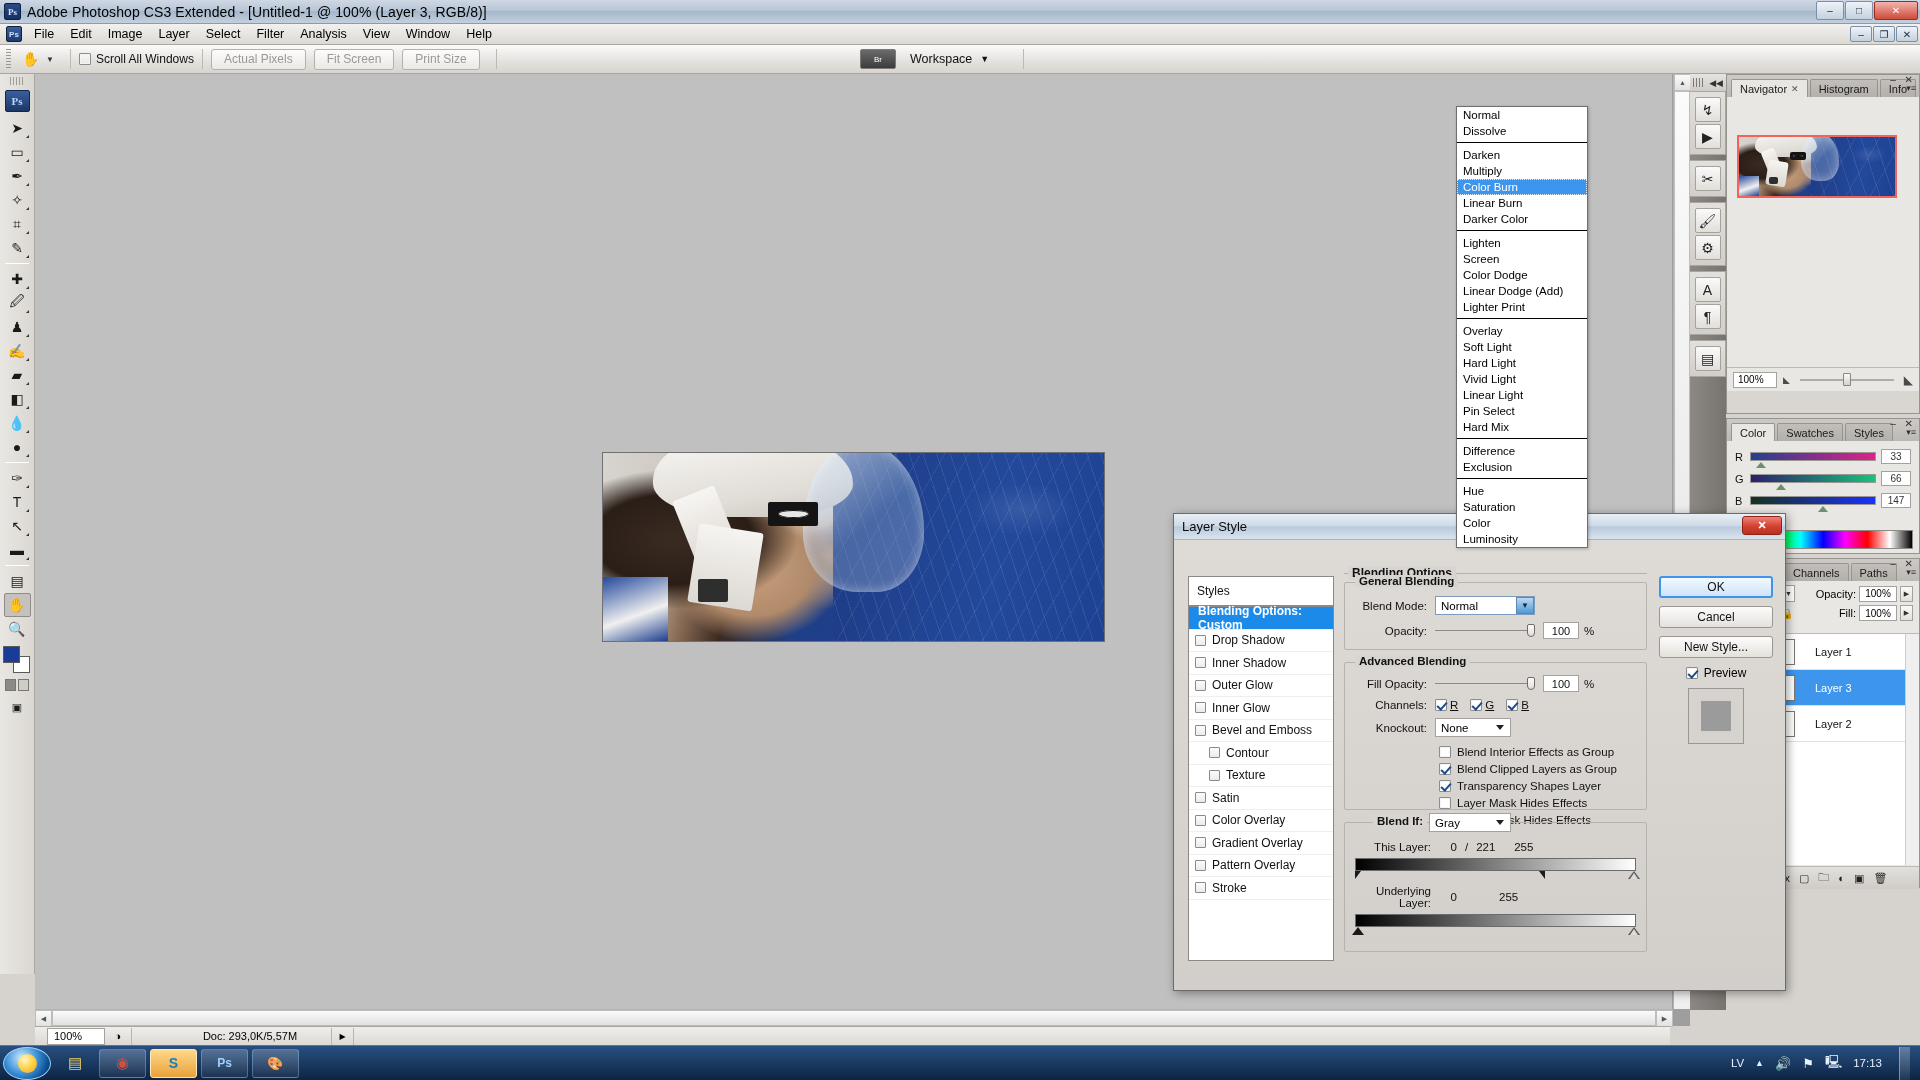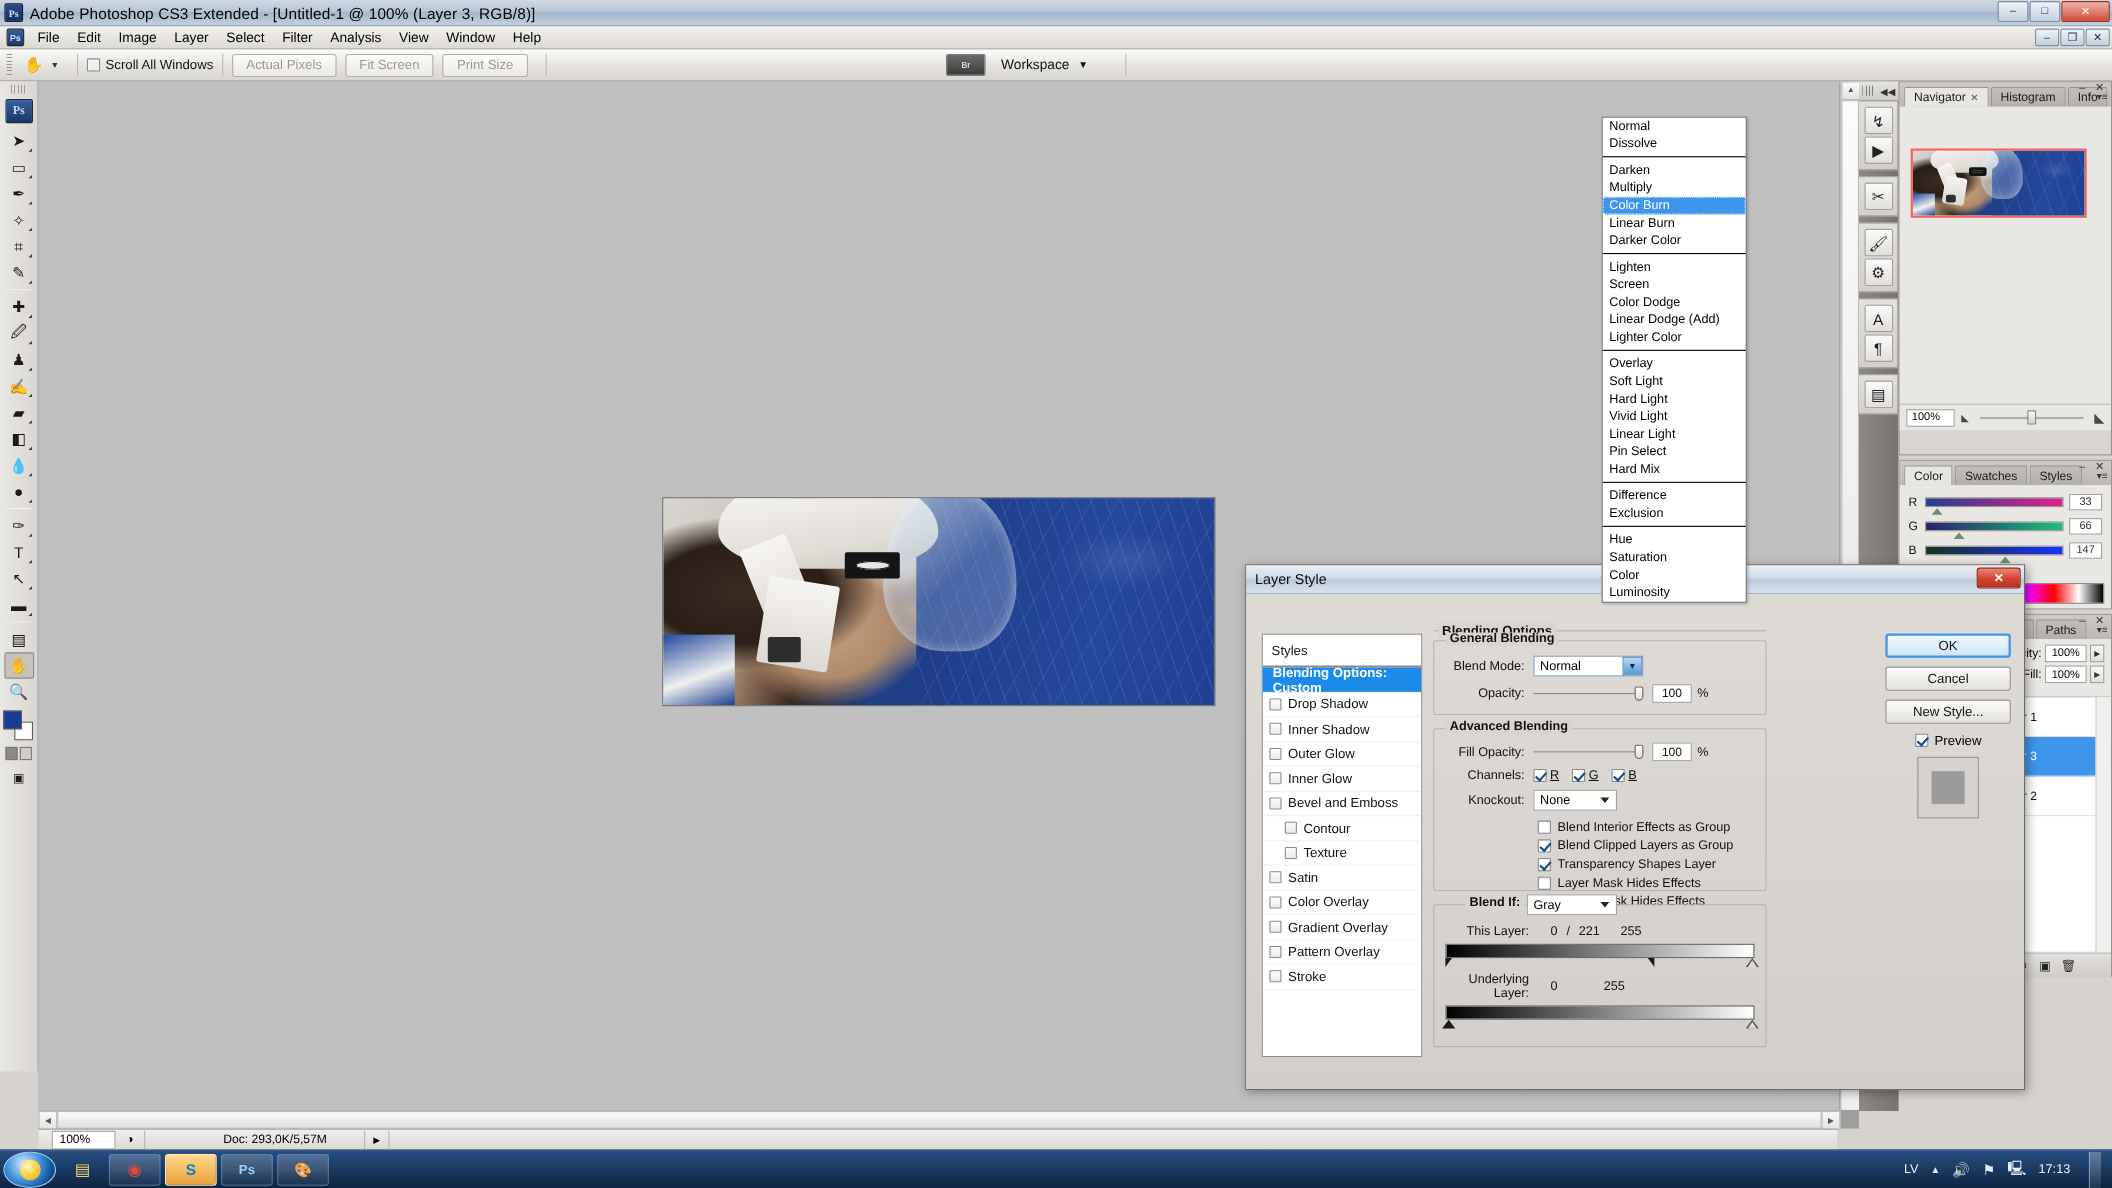--- a/index.html
+++ b/index.html
@@ -292,21 +292,21 @@
     z-index:60; font-size:11.5px; color:#000;
     box-shadow:1px 1px 3px rgba(0,0,0,.25);
   }
   #blend-dropdown .bd-item { height:16px;line-height:16px;padding-left:6px;cursor:default;}
   #blend-dropdown .bd-item.sel { background:#3d95ec; color:#fff;
      outline:1px dotted rgba(255,255,255,.85); outline-offset:-1px;}
   #blend-dropdown .bd-sep { height:0;border-top:1px solid #000;margin:3px 0 4px;}
 
   
   #layer-style {
-    position:absolute; left:1132px; top:513px; width:709px; height:478px;
+    position:absolute; left:1173px; top:513px; width:613px; height:478px;
     background:#d6d3ce; border:1px solid #6b6b6b;
     box-shadow: 2px 2px 9px rgba(0,0,0,.38);
     z-index:50;
   }
   #ls-title {
     height:26px;
     background:linear-gradient(180deg,#e8eef5 0%, #cfdbe8 46%, #b9cadc 52%, #d9e3ee 100%);
     border-bottom:1px solid #a6b4c4;
     display:flex;align-items:center;padding-left:8px;position:relative;
   }
@@ -728,21 +728,21 @@
       <div class="bd-item">Darken</div>
       <div class="bd-item">Multiply</div>
       <div class="bd-item sel">Color Burn</div>
       <div class="bd-item">Linear Burn</div>
       <div class="bd-item">Darker Color</div>
       <div class="bd-sep"></div>
       <div class="bd-item">Lighten</div>
       <div class="bd-item">Screen</div>
       <div class="bd-item">Color Dodge</div>
       <div class="bd-item">Linear Dodge (Add)</div>
-      <div class="bd-item">Lighter Color</div>
+      <div class="bd-item">Lighter Print</div>
       <div class="bd-sep"></div>
       <div class="bd-item">Overlay</div>
       <div class="bd-item">Soft Light</div>
       <div class="bd-item">Hard Light</div>
       <div class="bd-item">Vivid Light</div>
       <div class="bd-item">Linear Light</div>
       <div class="bd-item">Pin Select</div>
       <div class="bd-item">Hard Mix</div>
       <div class="bd-sep"></div>
       <div class="bd-item">Difference</div>

